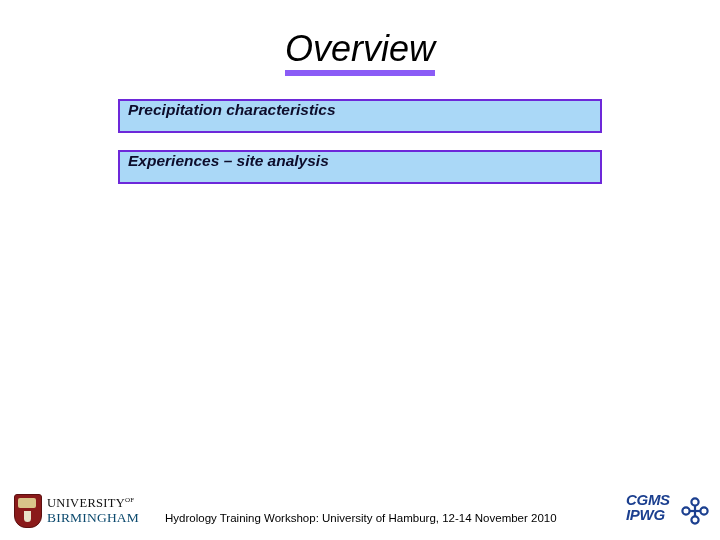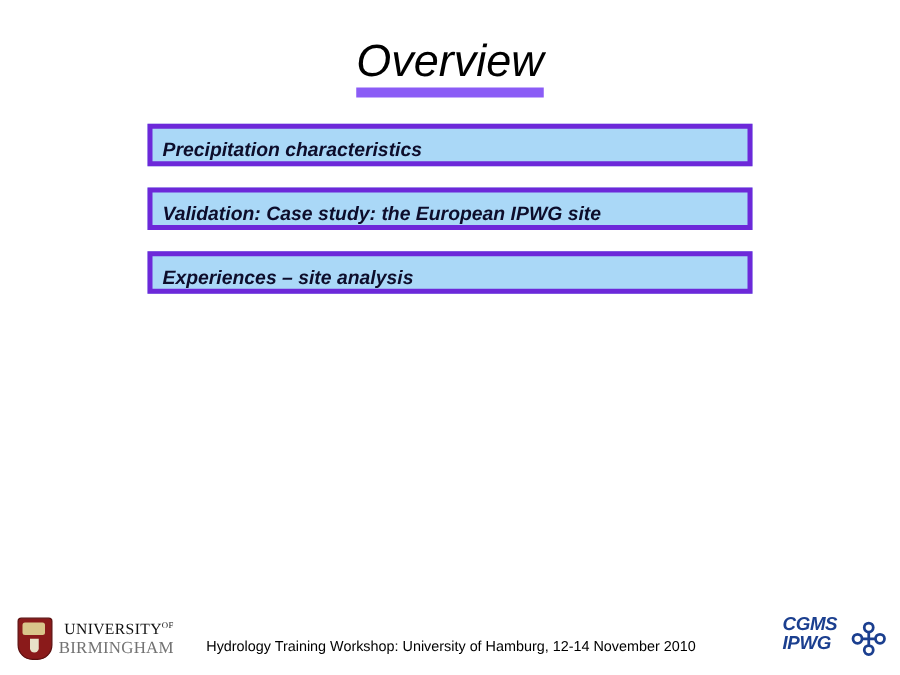--- a/index.html
+++ b/index.html
@@ -27,38 +27,38 @@
     left: 0;
     top: 28px;
     width: 720px;
     text-align: center;
     font-size: 36px;
     font-style: italic;
     color: #000000;
     letter-spacing: 0px;
   }
   .slide-title span {
-    border-bottom: 8px solid #8b5cf6;
+    border-bottom: 6px solid #8b5cf6;
     padding-bottom: 1px;
   }
   .bullets {
     position: absolute;
     left: 118px;
     top: 99px;
     width: 484px;
   }
   .bullet-box {
     box-sizing: border-box;
     width: 484px;
     height: 34px;
     background: #aad8f7;
-    border: 4px solid #6d28d9;
+    border: 2px solid #6d28d9;
     margin-bottom: 17px;
     display: flex;
-    align-items: flex-end;
+    align-items: flex-start;
     padding-left: 8px;
   }
   .bullet-text {
     font-size: 15.5px;
     font-style: italic;
     font-weight: bold;
     color: #0d0d2b;
     line-height: 1.1;
     white-space: nowrap;
   }
@@ -108,37 +108,36 @@
     width: 7px;
     height: 11px;
     background: #e8e2c8;
     border-radius: 0 0 4px 4px;
   }
   .uob-words {
     display: flex;
     flex-direction: column;
     justify-content: center;
     line-height: 1.05;
-    align-items: flex-end;
   }
   .uob-line1 {
     font-family: "Liberation Serif", serif;
     font-size: 12.5px;
     letter-spacing: 0.3px;
     color: #111111;
   }
   .uob-line1 sup {
     font-size: 7px;
     vertical-align: super;
   }
   .uob-line2 {
     font-family: "Liberation Serif", serif;
     font-size: 13.5px;
     letter-spacing: 0.2px;
-    color: #737373;
+    color: #0c4a6e;
   }
   
   .cgms-logo {
     position: absolute;
     left: 626px;
     top: 492px;
     width: 84px;
     height: 40px;
   }
   .cgms-words {
@@ -172,23 +171,20 @@
     <span>Overview</span>
   </div>
 
   <div class="bullets">
 
     <div class="bullet-box">
       <div class="bullet-text">Precipitation characteristics</div>
     </div>
 
 
-    <div class="bullet-box">
-      <div class="bullet-text">Validation: Case study: the European IPWG site</div>
-    </div>
 
     <div class="bullet-box">
       <div class="bullet-text">Experiences – site analysis</div>
     </div>
 
 
 
   </div>
 
   <div class="footer-text">Hydrology Training Workshop: University of Hamburg, 12-14 November 2010</div>

